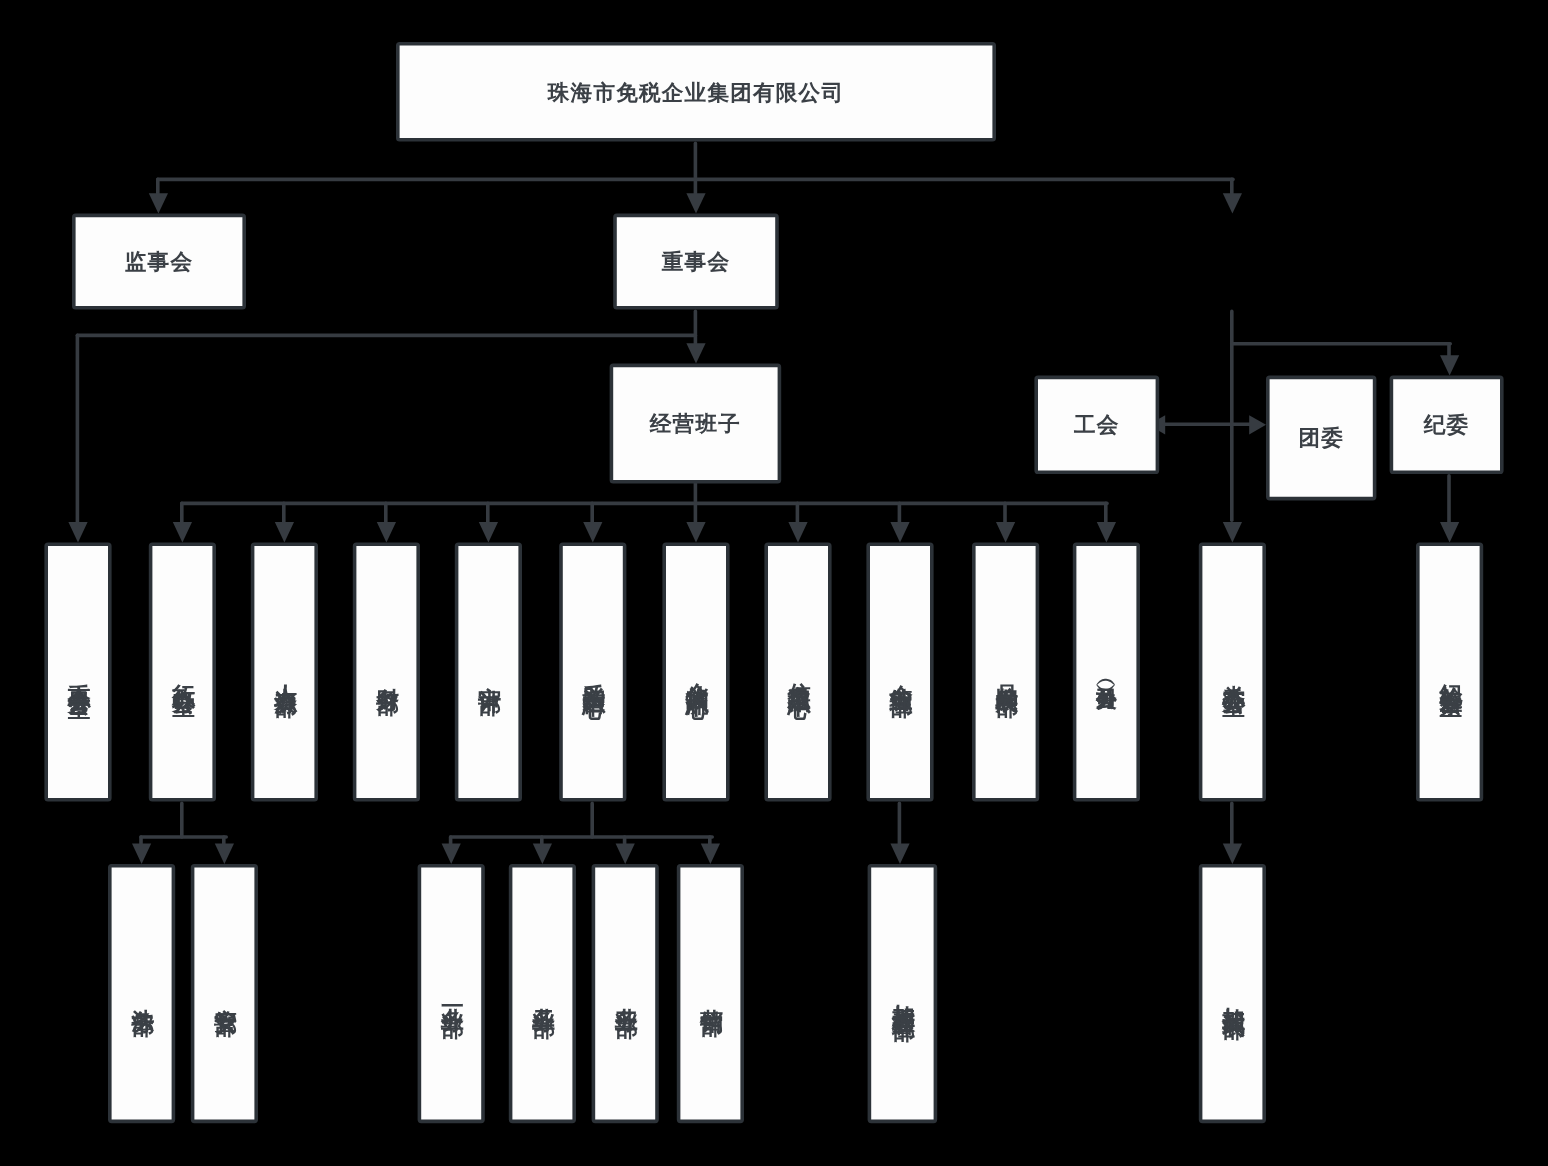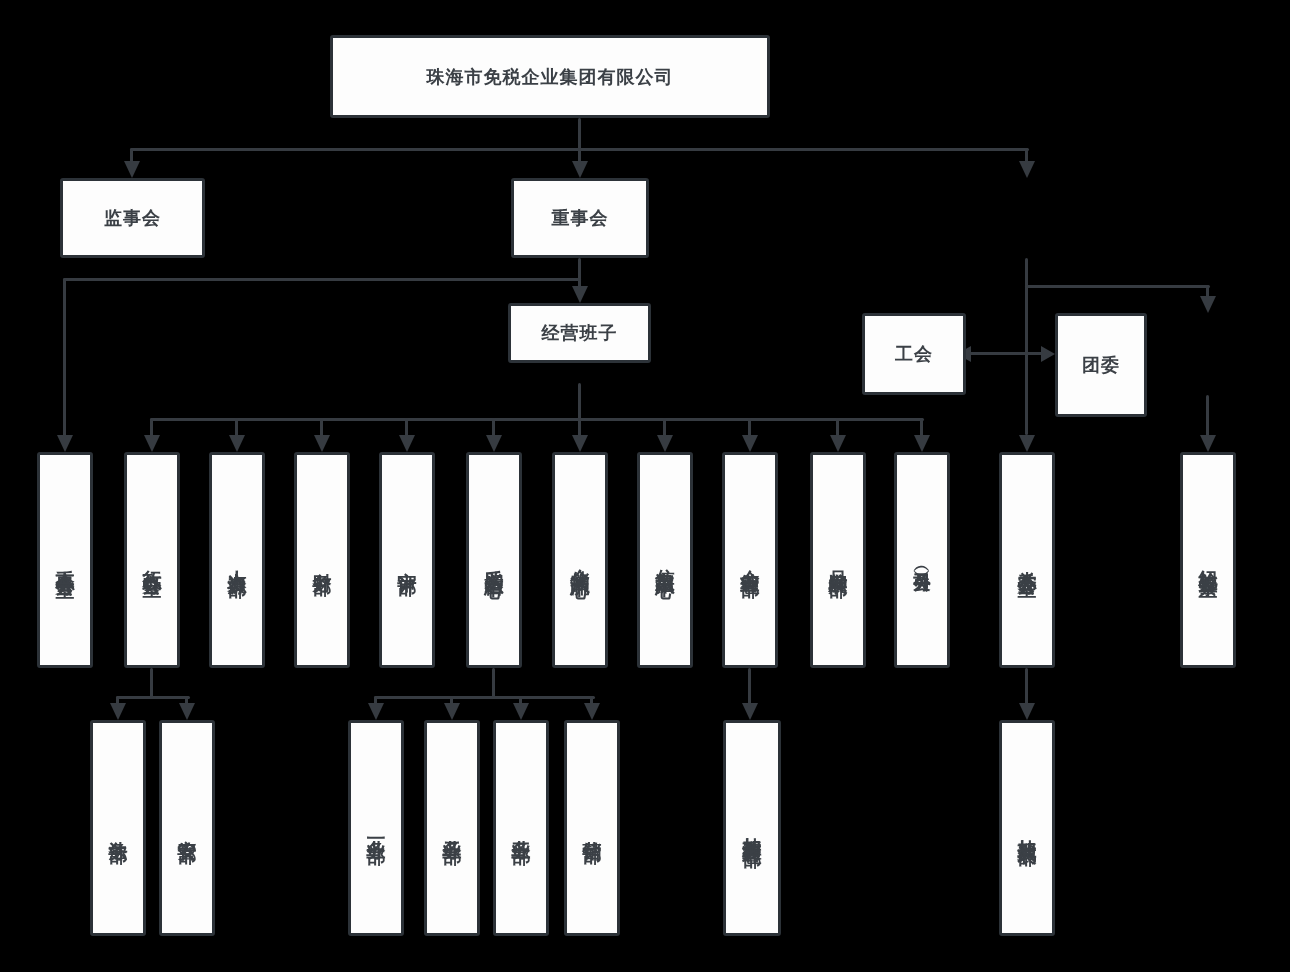--- a/index.html
+++ b/index.html
@@ -93,28 +93,29 @@
     <div class="ad" style="left:513px;top:703px"></div>
     <div class="vl" style="left:590px;top:696px;height:10px"></div>
     <div class="ad" style="left:584px;top:703px"></div>
 
     <div class="vl" style="left:748px;top:668px;height:38px"></div>
     <div class="ad" style="left:742px;top:703px"></div>
     <div class="vl" style="left:1025px;top:668px;height:38px"></div>
     <div class="ad" style="left:1019px;top:703px"></div>
   </div>
 
-  <div class="box h" style="left:330px;top:35px;width:440px;height:83px">珠海市免税企业集团有限公司</div>
+  <div class="box h" style="left:330px;top:35px;width:500px;height:83px">珠海市免税企业集团有限公司</div>
 
   <div class="box h" style="left:511px;top:178px;width:138px;height:80px">重事会</div>
   <div class="box h" style="left:60px;top:178px;width:145px;height:80px">监事会</div>
 
-  <div class="box h" style="left:508px;top:303px;width:143px;height:60px">经营班子</div>
+  <div class="box h" style="left:508px;top:303px;width:143px;height:100px">经营班子</div>
   <div class="box h" style="left:862px;top:313px;width:104px;height:82px">工会</div>
   <div class="box h" style="left:1055px;top:313px;width:92px;height:104px">团委</div>
+  <div class="box h" style="left:1158px;top:313px;width:95px;height:82px">纪委</div>
 
   <div class="box v" style="left:37px;top:452px;width:56px;height:216px">重事会办公室</div>
   <div class="box v" style="left:124px;top:452px;width:56px;height:216px">行政办公室</div>
   <div class="box v" style="left:209px;top:452px;width:56px;height:216px">人力资源部</div>
   <div class="box v" style="left:294px;top:452px;width:56px;height:216px">财务部</div>
   <div class="box v" style="left:379px;top:452px;width:56px;height:216px">审计部</div>
   <div class="box v" style="left:466px;top:452px;width:56px;height:216px">采购运营中心</div>
   <div class="box v" style="left:552px;top:452px;width:56px;height:216px">仓储物流中心</div>
   <div class="box v" style="left:637px;top:452px;width:56px;height:216px">信息数据中心</div>
   <div class="box v" style="left:722px;top:452px;width:56px;height:216px">企业管理部</div>

